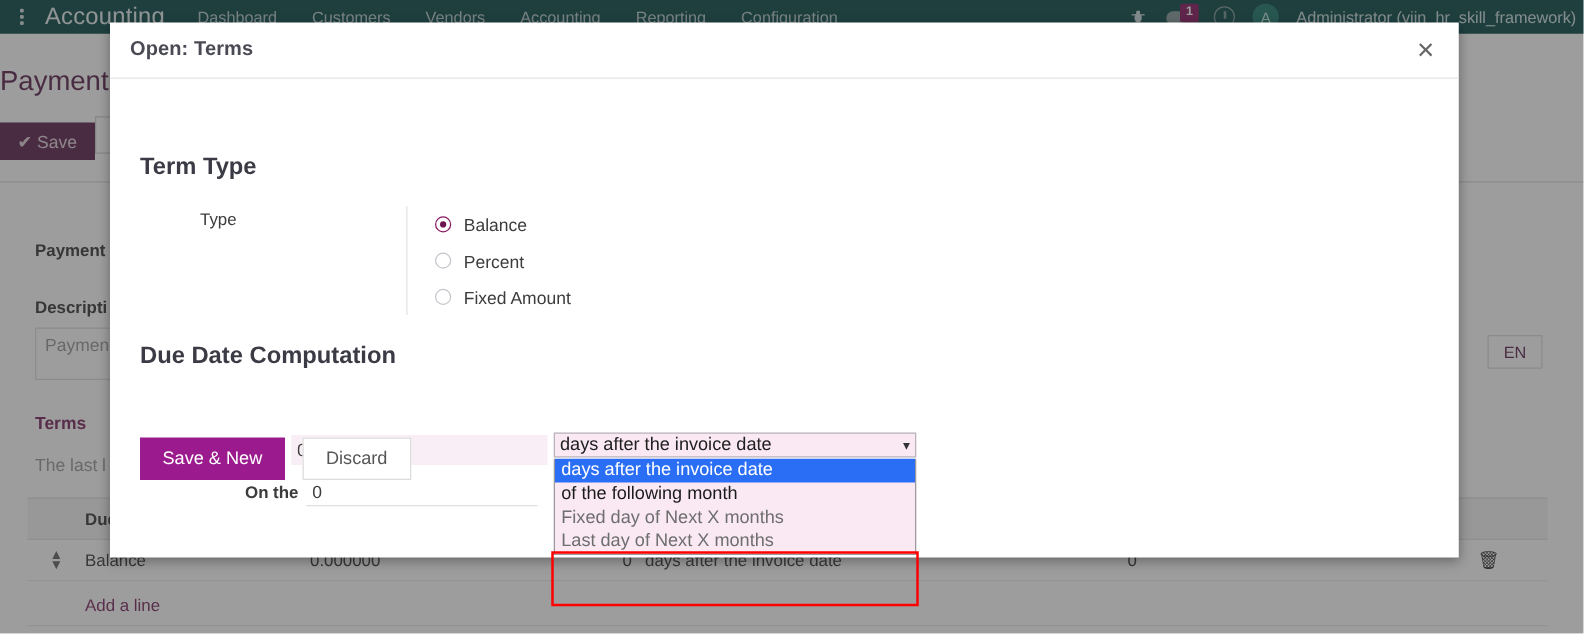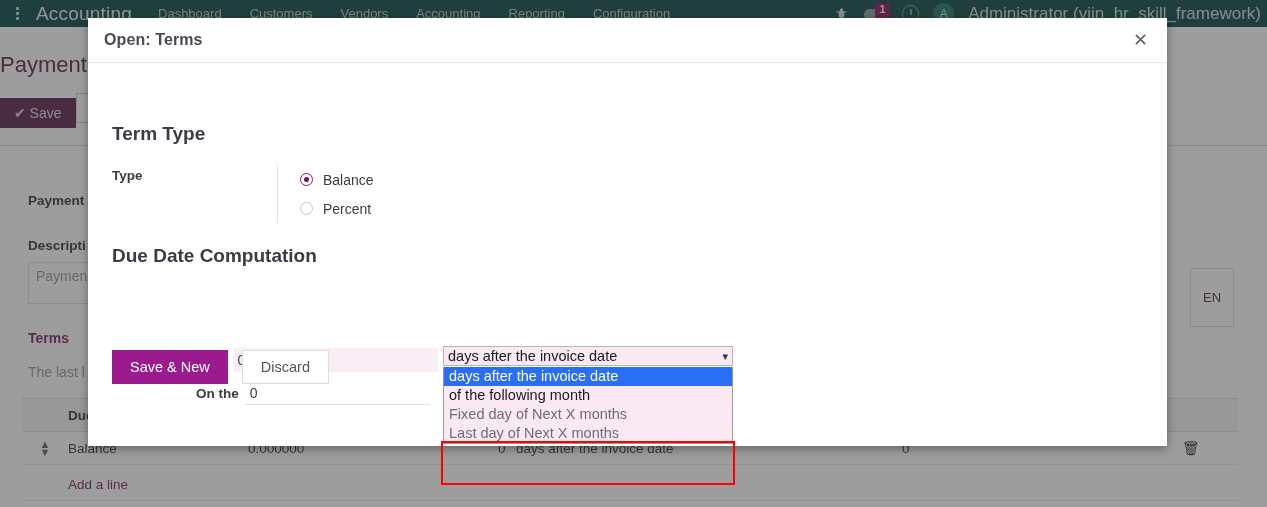--- a/index.html
+++ b/index.html
@@ -29,34 +29,34 @@
   .nav-ico { position:relative; width:17px; height:17px; display:flex; align-items:center; justify-content:center; color:#cfe0e0; font-size:13px;}
   .bug-ico { font-size:14px; }
   .chat-wrap { position:relative; width:24px; height:17px; }
   .chat-bub { position:absolute; left:0; top:4px; width:15px; height:11px; background:#8a9e9e; border-radius:7px; }
   .chat-badge { position:absolute; left:11px; top:-2px; background:#8a1a63; color:#fff; font-size:10px;
      line-height:14px; min-width:15px; height:15px; text-align:center; border-radius:2px; font-weight:bold;}
   .clock-ico { width:17px; height:17px; border:1.6px solid #7e9797; border-radius:50%; position:relative;}
   .clock-ico:after{ content:""; position:absolute; left:7px; top:3px; width:1.6px; height:6px; background:#7e9797;}
   .avatar-nav { width:21px; height:21px; border-radius:50%; background:#1f7a6d; color:#bfe6df; font-size:12px;
      display:flex; align-items:center; justify-content:center;}
-  .user-name { font-size:17px; color:#cfe0e0; white-space:nowrap;text-align:right;}
+  .user-name { font-size:13px; color:#cfe0e0; white-space:nowrap;text-align:right;}
 
   .page-title-bg { position:absolute; left:0; top:52px; font-size:22px; color:#5e2750; white-space:nowrap; }
   .ctrl-bar { position:absolute; left:0; top:90px; width:1267px; height:35px; display:flex; align-items:center; gap:0;}
   .btn-save-bg { background:#5e2750; color:#e3d4dd; font-size:14px; padding:7px 14px; white-space:nowrap;margin-top:10px;}
   .btn-disc-bg { border:1px solid #d3d3d3; background:#fff; color:#444; font-size:14px; padding:6px 12px; }
   .bg-divider { position:absolute; left:0; top:145px; width:1267px; height:1px; background:#dcdcdc;}
 
   .bg-label { position:absolute; font-size:13.5px; font-weight:bold; color:#3c3c3c; white-space:nowrap;}
   .bg-heading-pink { position:absolute; font-size:14px; font-weight:bold; color:#7d2b63; white-space:nowrap;}
   .bg-text-muted { position:absolute; font-size:14px; color:#9b9b9b; white-space:nowrap;}
   .bg-input-box { position:absolute; border:1px solid #e0e0e0; background:#fff; }
   .lang-chip { position:absolute; border:1px solid #dcdcdc; color:#5e2750; font-size:13px;
-     padding:21px 12px; background:#fff; }
+     padding:5px 12px; background:#fff; }
 
   .bg-table { position:absolute; left:22px; top:398px; width:1216px; }
   .bg-thead { display:flex; height:34px; align-items:center; background:#f6f6f6; border-top:1px solid #e2e2e2; border-bottom:1px solid #e2e2e2;}
   .bg-th { font-size:13.5px; font-weight:bold; color:#3c3c3c; }
   .bg-trow { display:flex; height:33px; align-items:center; border-bottom:1px solid #ededed; font-size:13.5px; color:#3c3c3c;}
   .bg-addline { position:absolute; left:68px; top:477px; font-size:13.5px; color:#7d2b63;}
   .bg-bottomline { position:absolute; left:22px; top:500px; width:1216px; height:1px; background:#e8e8e8;}
   .sort-arrows { color:#666; font-size:11px; line-height:8px; text-align:center;}
   .trash-ico { color:#333; font-size:14px; }
 
@@ -72,21 +72,21 @@
     position:relative; height:45px; border-bottom:1px solid #e5e5e5;
     display:flex; align-items:center; padding:0 16px;
   }
   .modal-title { font-size:16px; color:#4a4a55; font-weight:bold; letter-spacing:.1px; }
   .modal-close { position:absolute; right:14px; top:11px; font-size:18px; color:#666; line-height:1;
      background:none; border:none; cursor:pointer; padding:2px 5px;}
   .modal-body { position:relative; padding:26px 0 0 0; height:335px; }
 
   .sec-title { font-size:19px; color:#3b3b45; font-weight:bold; margin-left:24px;margin-top:34px; }
   .form-row { display:flex; align-items:flex-start; margin-left:24px; }
-  .f-label { width:165px; font-size:13.5px; color:#3c3c3c; font-weight:bold; padding-top:3px;}
+  .f-label { width:165px; font-size:13.5px; color:#3c3c3c; font-weight:normal; padding-top:3px;margin-left:48px;}
   .radio-group { border-left:1px solid #e3e3e3; padding-left:22px; }
   .radio-line { display:flex; align-items:center; height:29px; gap:10px;}
   .rdo { width:13px; height:13px; border-radius:50%; border:1px solid #c9c4cc; background:#fff; flex:0 0 auto; position:relative;}
   .rdo.on { border-color:#8a1a63; }
   .rdo.on:after { content:""; position:absolute; left:3px; top:3px; width:5px; height:5px; border-radius:50%; background:#6d1550;}
   .rdo-label { font-size:14px; color:#3c3c3c; }
 
   .due-label { font-size:13.5px; font-weight:bold; color:#3c3c3c; }
   .num-inp {
     font-size:14px; color:#3c3c3c; border:none; outline:none;
@@ -211,20 +211,24 @@
         <div class="f-label">Type</div>
         <div class="radio-group">
           <div class="radio-line">
             <span class="rdo on"></span>
             <span class="rdo-label">Balance</span>
           </div>
           <div class="radio-line">
             <span class="rdo"></span>
             <span class="rdo-label">Percent</span>
           </div>
+          <div class="radio-line">
+            <span class="rdo"></span>
+            <span class="rdo-label">Fixed Amount</span>
+          </div>
         </div>
       </div>
 
       <div class="sec-title" style="margin-top:22px;">Due Date Computation</div>
 
       <div style="position:absolute; left:113px; top:285px; display:flex; align-items:center; gap:6px;">
         <span class="due-label">Due</span>
         <input class="num-inp" style="width: 205px;" value="0">
       </div>
 

